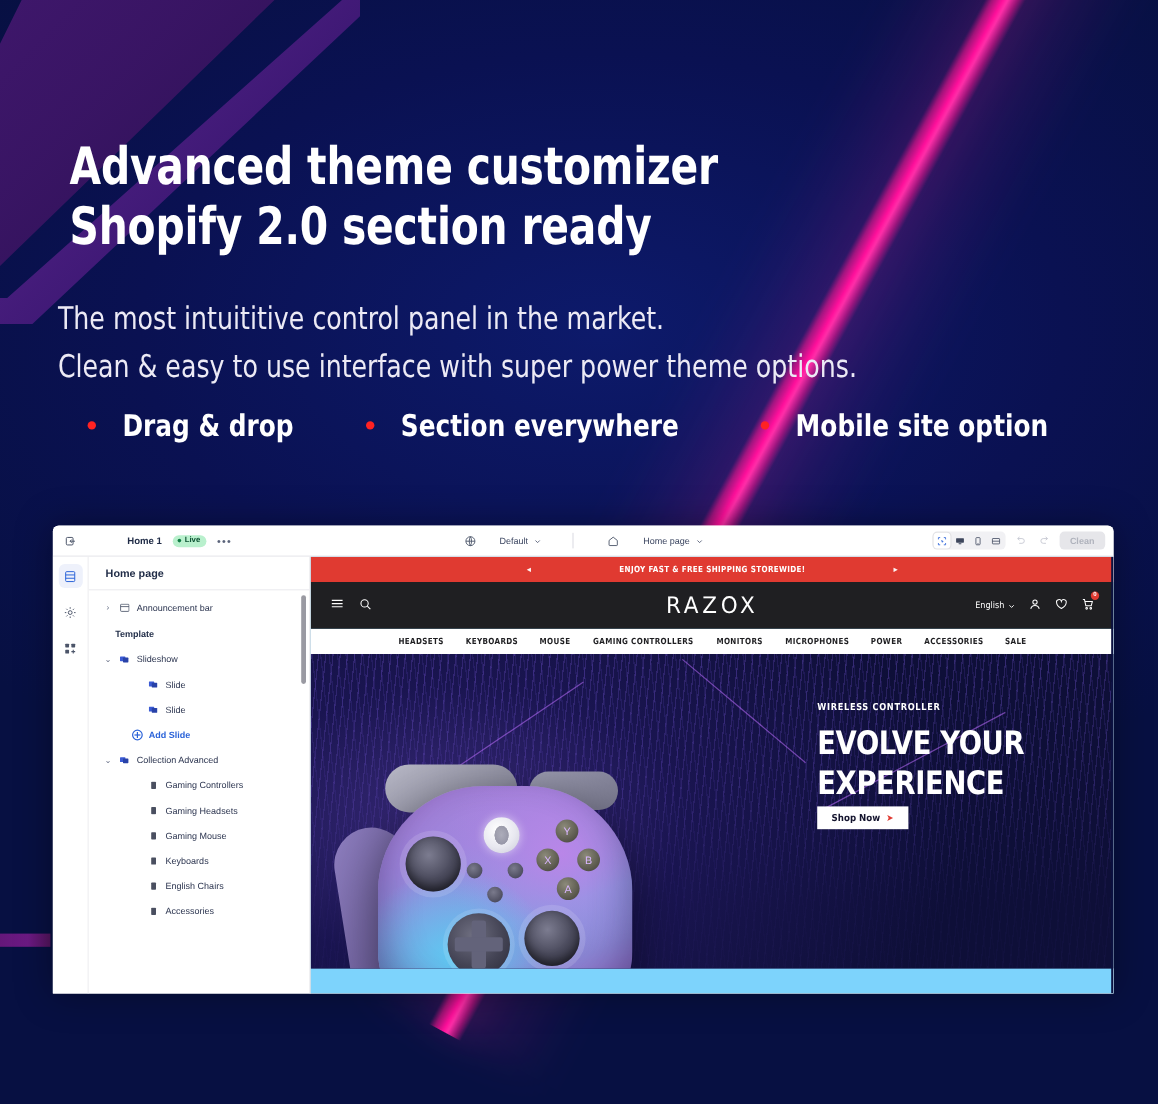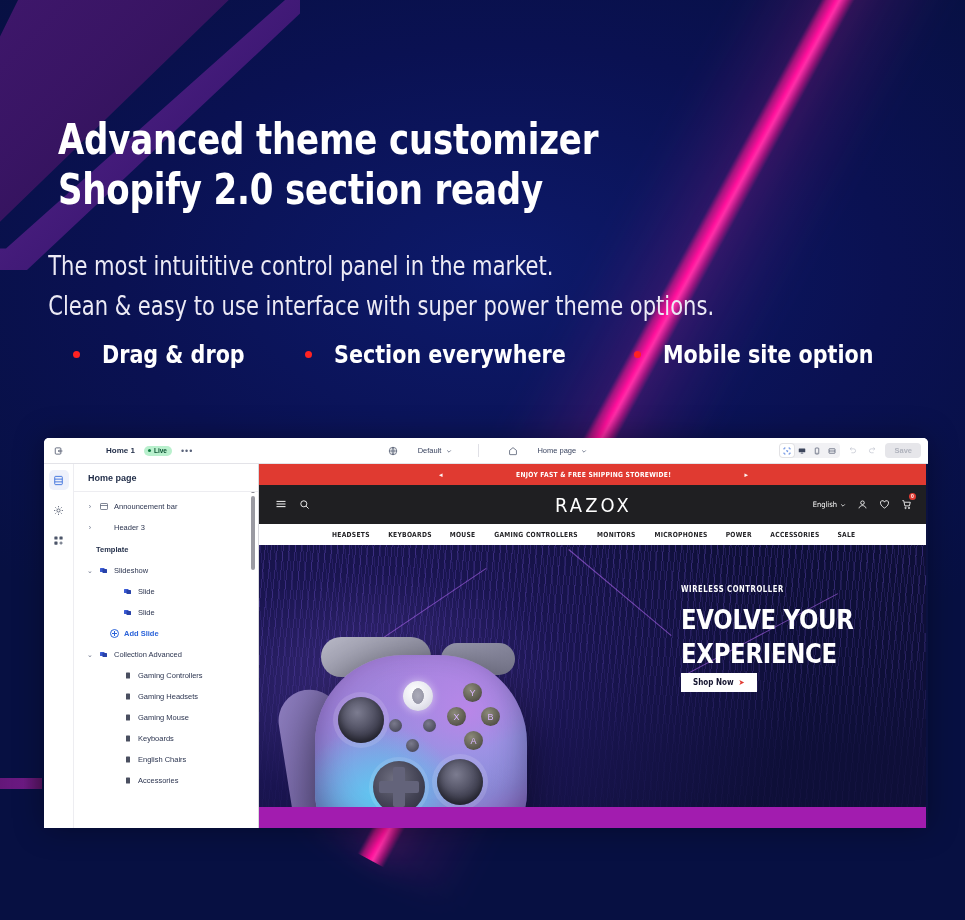--- a/index.html
+++ b/index.html
@@ -357,21 +357,21 @@
     top: -4px;
     font-size: 6px;
     color: #8a8a92;
   }
 
   
   .preview {
     flex: 1;
     position: relative;
     overflow: hidden;
-    background: #a21caf;
+    background: #7dd3fc;
   }
 
   .announce {
     height: 21px;
     background: #e03a31;
     display: flex;
     align-items: center;
     justify-content: center;
     position: relative;
   }
@@ -754,21 +754,21 @@
             <path d="M4 5h6a3.5 3.5 0 0 1 0 7H6"></path>
               <path d="M6.4 2.6 3.6 5l2.8 2.4"></path>
           </svg>
         </span>
         <span class="icon-btn" style="color:#c3c6d0">
           <svg width="9" height="9" viewBox="0 0 16 16" fill="none" stroke="currentColor" stroke-width="1.3">
             <path d="M12 5H6a3.5 3.5 0 0 0 0 7h4"></path>
               <path d="M9.6 2.6 12.4 5 9.6 7.4"></path>
           </svg>
         </span>
-        <span class="save-btn">Save</span>
+        <span class="save-btn">Clean</span>
       </div>
     </div>
 
     <div class="ed-body">
 
       <div class="rail">
         <span class="rbtn active">
           <svg width="11" height="11" viewBox="0 0 16 16" fill="none" stroke="currentColor" stroke-width="1.2">
             <rect x="2.5" y="2" width="11" height="12" rx="1.2"></rect>
               <path d="M2.5 6h11M2.5 10h11"></path>
@@ -798,25 +798,20 @@
           <div id="tree-rows">
               <div class="tree-row">
                 <span class="caret">›</span>
                 <span class="titem">
                   <svg width="8" height="7" viewBox="0 0 16 14" fill="none" stroke="#4a5368" stroke-width="1.4">
                     <rect x="1" y="1" width="14" height="12" rx="1.4"></rect>
                     <path d="M1 5h14"></path>
                   </svg>
                 </span>
                 <span class="tlabel">Announcement bar</span>
-              </div>
-              <div class="tree-row">
-                <span class="caret">›</span>
-                <span class="titem"></span>
-                <span class="tlabel">Header 3</span>
               </div>
               <div class="tree-row section-head">
                 <span class="tlabel">Template</span>
               </div>
               <div class="tree-row">
                 <span class="caret">⌄</span>
                 <span class="titem">
                   <svg width="8" height="7" viewBox="0 0 16 14" fill="#3b5bd4">
                     <rect x="0" y="2" width="9" height="8" rx="1"></rect>
                     <rect x="5" y="4" width="9" height="8" rx="1" fill="#2842a8"></rect>

